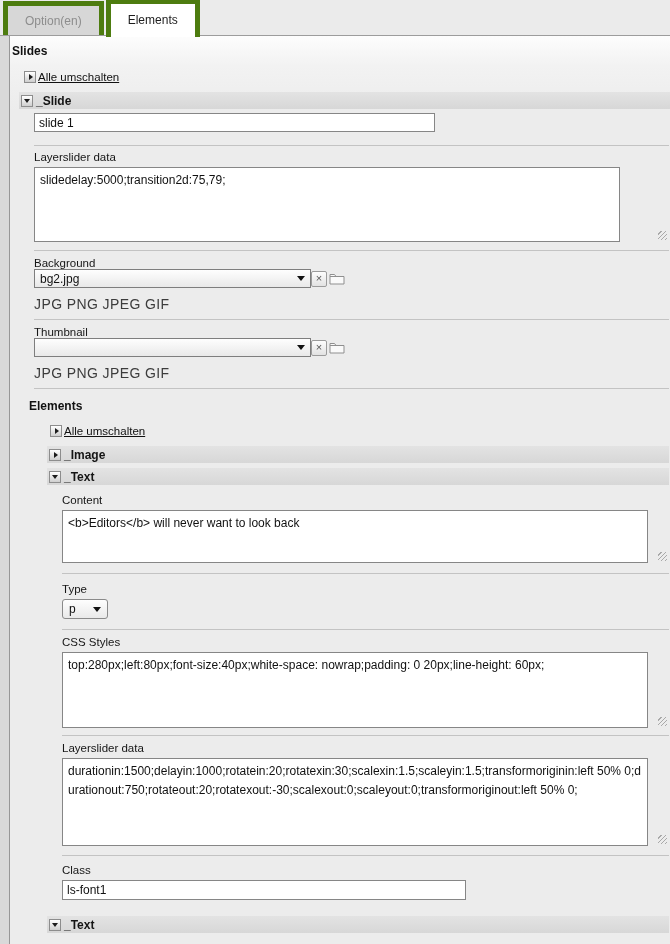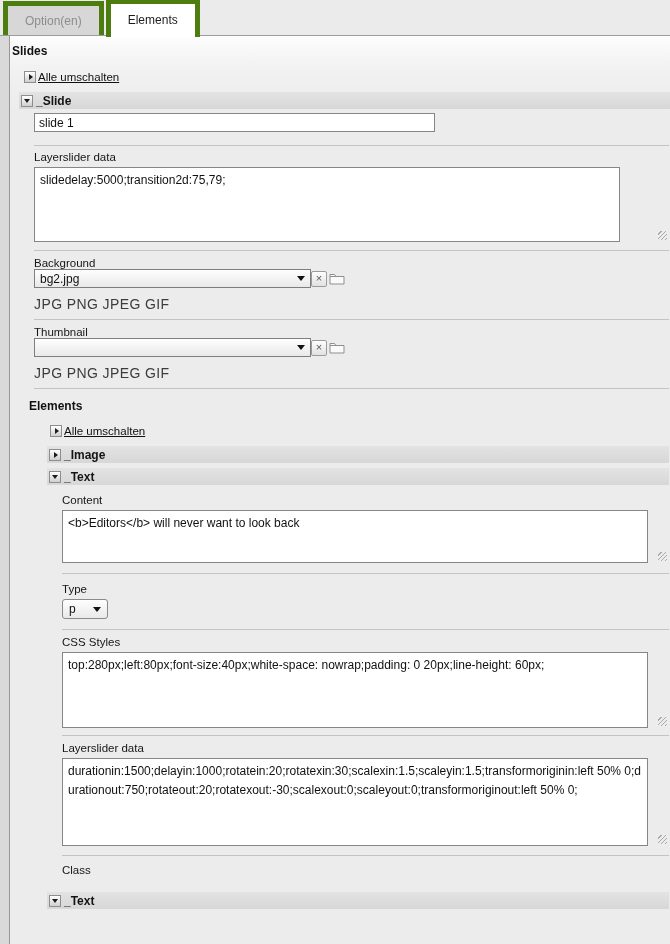--- a/index.html
+++ b/index.html
@@ -204,20 +204,21 @@
             <div class="field divided" style="padding:6px 0 9px;">
               <div class="f-label">Layerslider data</div>
               <div class="ta-wrap">
                 <textarea class="h88" style="">durationin:1500;delayin:1000;rotatein:20;rotatexin:30;scalexin:1.5;scaleyin:1.5;transformoriginin:left 50% 0;durationout:750;rotateout:20;rotatexout:-30;scalexout:0;scaleyout:0;transformoriginout:left 50% 0;</textarea>
                 <span class="resize-grip"></span>
               </div>
             </div>
 
             <div class="field divided" style="padding:8px 0 0;">
               <div class="f-label">Class</div>
+              <input class="text-input w404" style="margin-top: 4px; height: 20px;" value="ls-font1">
             </div>
 
           </div>
 
           <div class="secbar bar-l2 bar-text2">
             <span class="tgl">
                 <span class="tri-down"></span>
               </span>
             <span class="secbar-label">_Text</span>
           </div>

